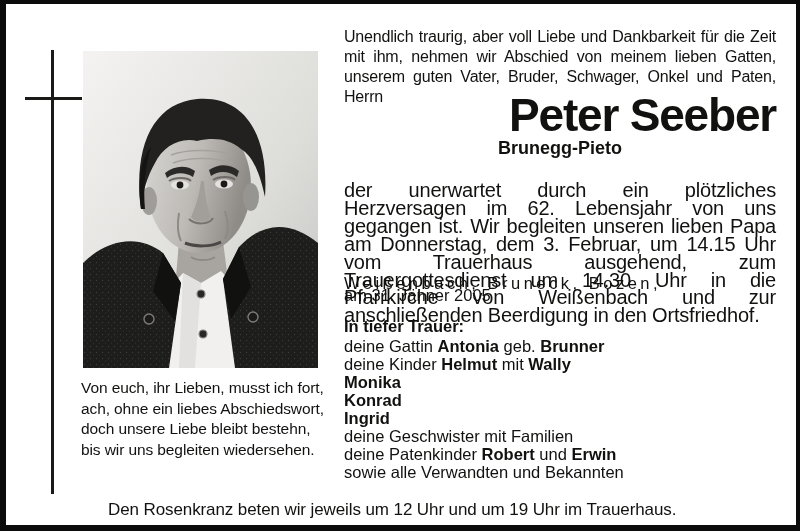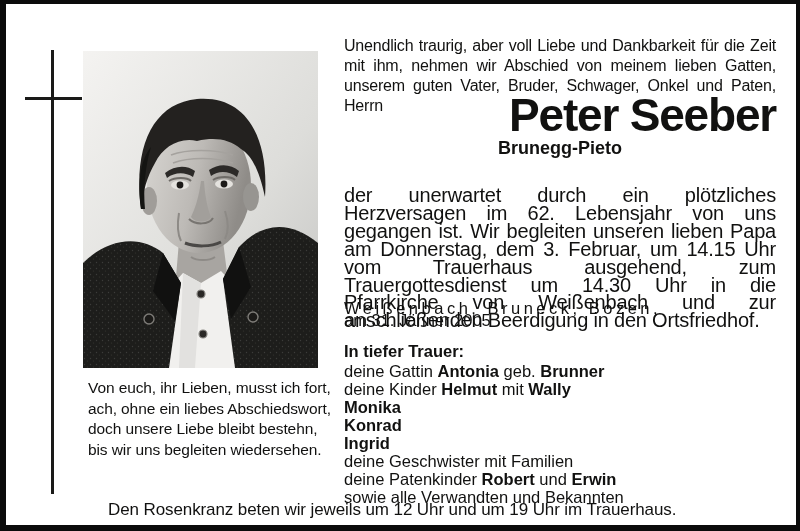--- a/index.html
+++ b/index.html
@@ -17,26 +17,26 @@
 
   
   .cross-v { left: 51px; top: 50px; width: 3px; height: 444px; background: #1a1a18; }
   .cross-h { left: 25px; top: 97px; width: 57px; height: 3px; background: #1a1a18; }
 
   
   .photo { left: 83px; top: 51px; width: 235px; height: 317px; }
 
   
   .poem {
-    left: 88px; top: 378px; width: 262px;
+    left: 81px; top: 378px; width: 262px;
     font-size: 15.5px; line-height: 20.5px; letter-spacing: -0.1px;
   }
 
   
-  .rcol { left: 344px; width: 432px; margin-top: 25px; }
+  .rcol { left: 344px; width: 432px; }
   .intro {
     top: 11px;
     font-size: 16px; line-height: 20px; letter-spacing: -0.2px;
     text-align: justify; hyphens: none;
   }
   .deceased-name {
     top: 88px; left: 344px; width: 432px;
     font-size: 46px; font-weight: 700; letter-spacing: -1.2px;
     text-align: right; white-space: nowrap;
   }

